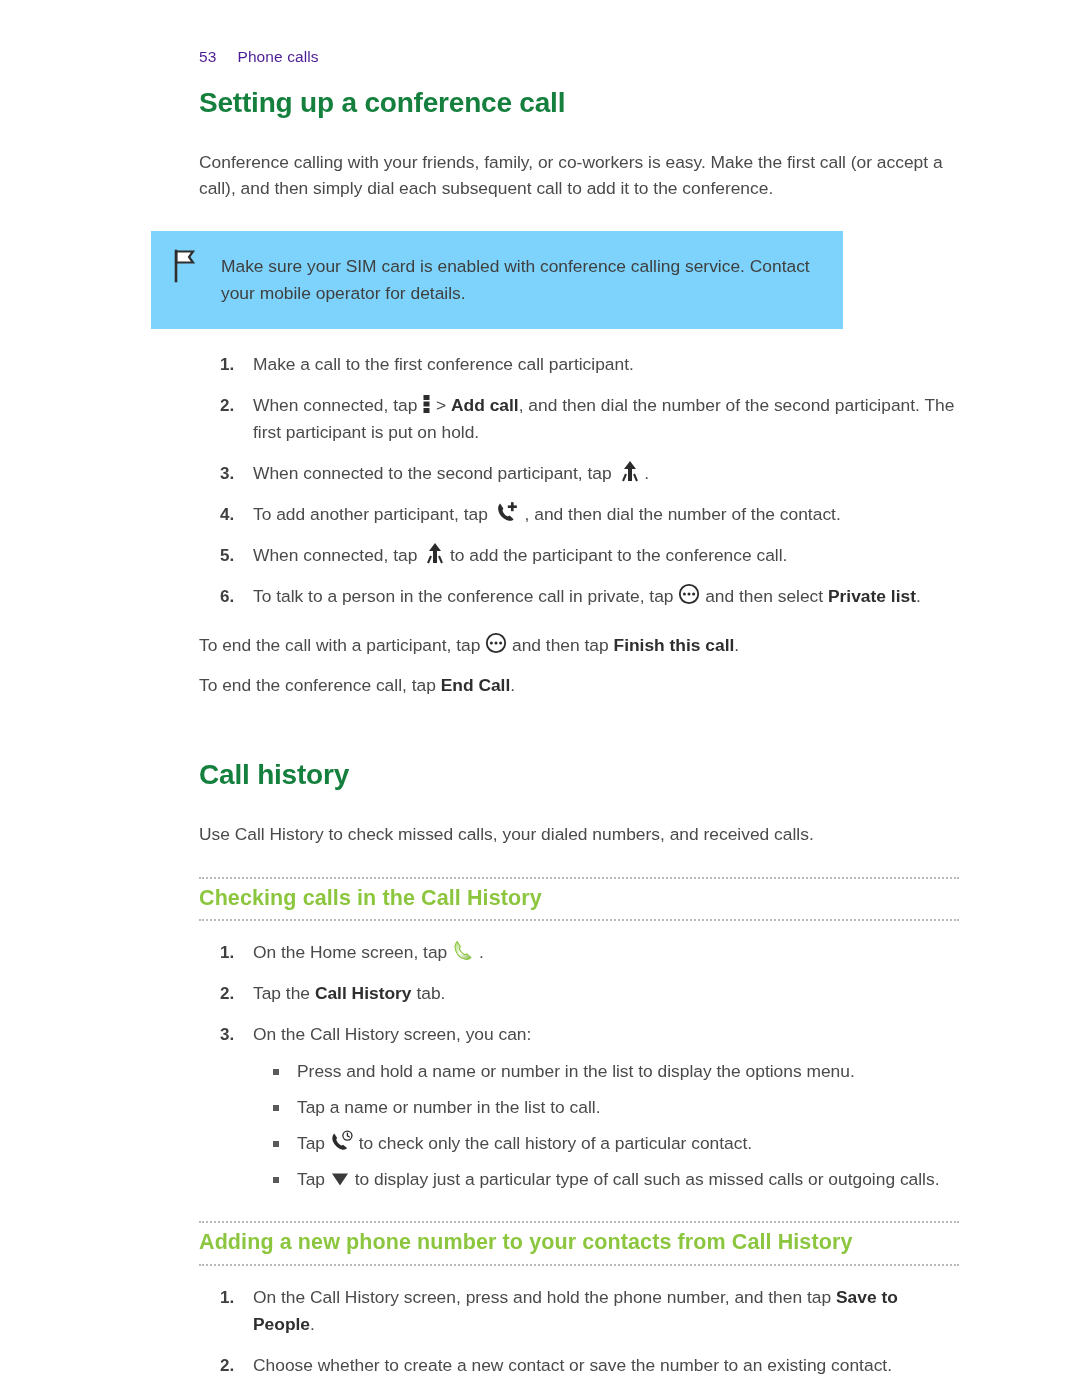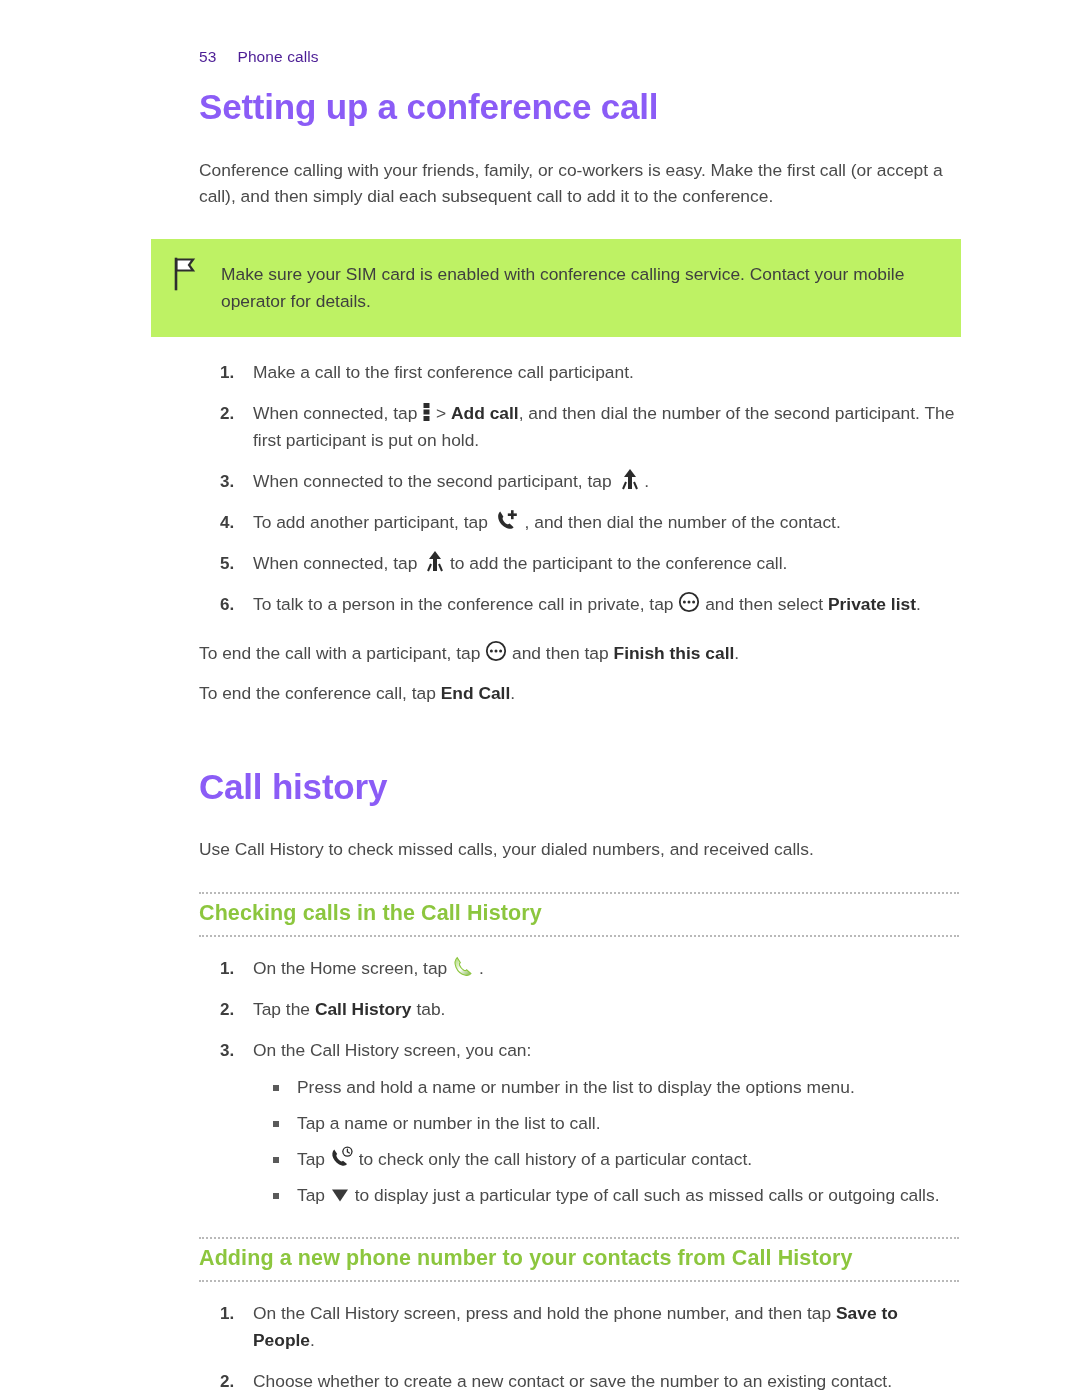--- a/index.html
+++ b/index.html
@@ -36,45 +36,45 @@
 
   
   .content {
     position: absolute;
     left: 199px;
     top: 88px;
     width: 760px;
   }
 
   h1.title {
-    font-size: 35px;
+    font-size: 28px;
     font-weight: bold;
-    color: #8b5cf6;
+    color: #15803d;
     margin: 0 0 30px 0;
     letter-spacing: -0.2px;
     line-height: 1.1;
   }
   h1.title.second {
     margin-top: 62px;
   }
 
   p.body-text {
     font-size: 17.4px;
     line-height: 26px;
     margin: 8px 0 14px 0;
     color: #4a4a4a;
   }
 
   
   .note-box {
     position: relative;
     box-sizing: border-box;
     margin: 30px 0 22px -48px;
-    width: 810px;
-    background: #bef264;
+    width: 692px;
+    background: #7dd3fc;
     padding: 22px 30px 22px 70px;
   }
   .note-box .note-icon {
     position: absolute;
     left: 22px;
     top: 18px;
     width: 26px;
     height: 34px;
   }
   .note-box .note-text {

